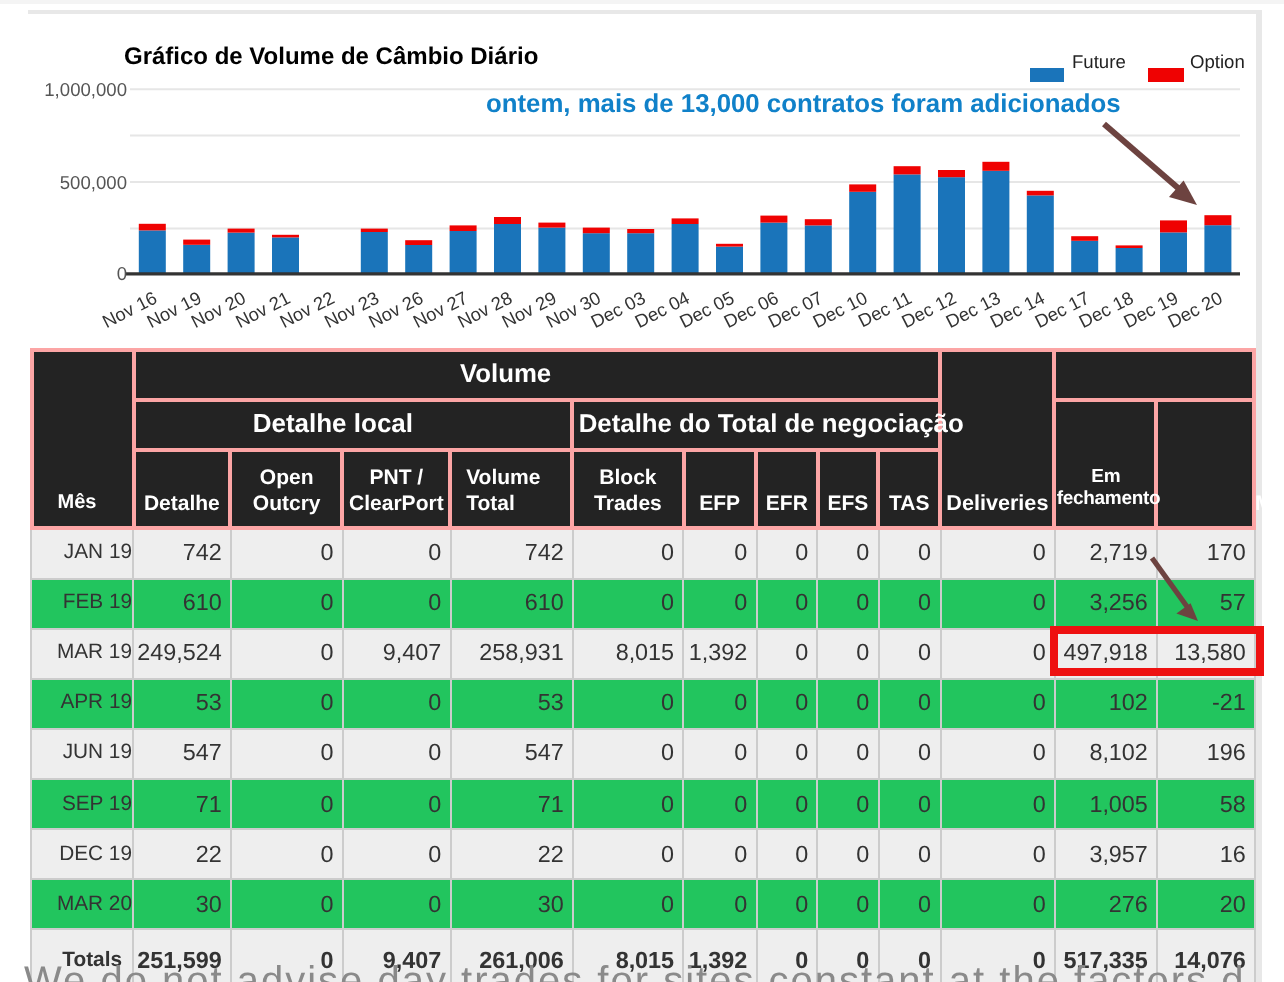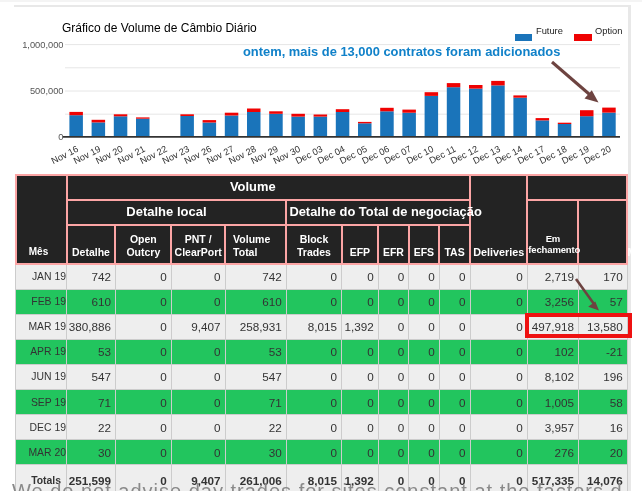--- a/index.html
+++ b/index.html
@@ -1,21 +1,21 @@
 <!DOCTYPE html>
 <html><head>
 <meta charset="utf-8">
 <style>
 * { margin:0; padding:0; box-sizing:border-box; }
 html,body { width:642px; height:491px; background:#fff; overflow:hidden; }
 body { position:relative; font-family:"Liberation Sans", sans-serif; }
 #topstrip { position:absolute; left:0; top:0; width:642px; height:2px; background:#f4f4f4; }
 #btop { position:absolute; left:14px; top:4.5px; width:617px; height:2.5px; background:#e8e8e8; }
 #bright { position:absolute; left:628px; top:4.5px; width:2.7px; height:487px; background:#e8e8e8; }
-#title { position:absolute; left:62px; top:20.5px; font-size:12px; font-weight:normal; color:#000; }
+#title { position:absolute; left:62px; top:20.5px; font-size:12px; font-weight:bold; color:#000; }
 #chart { position:absolute; left:0; top:0; width:642px; height:172px; }
 #chart text { font-family:"Liberation Sans", sans-serif; }
 .ylab { font-size:9.3px; fill:#555; }
 .xlab { font-size:9.2px; fill:#333; }
 #legFuture { position:absolute; left:515px; top:33.5px; width:17px; height:7px; background:#1a74ba; }
 #legOption { position:absolute; left:574px; top:33.5px; width:18px; height:7px; background:#ef0202; }
 .legtxt { position:absolute; top:26px; font-size:9.3px; color:#222; }
 #annot { position:absolute; left:243px; top:43.5px; font-size:12.9px; font-weight:bold; color:#1081c9; white-space:nowrap;text-align:right; }
 #tbl { position:absolute; left:14.5px; top:174px; border-collapse:collapse; table-layout:fixed; width:612px; }
 #tbl th { background:#232323; color:#fff; font-size:10.5px; font-weight:bold; border:2px solid #fca5a5; vertical-align:bottom; text-align:center; padding:0 0 5px 0; line-height:12.5px; }
@@ -193,21 +193,21 @@
         <td>0</td>
         <td>0</td>
         <td>0</td>
         <td>0</td>
         <td>0</td>
         <td>3,256</td>
         <td>57</td>
       </tr>
 <tr class="odd">
         <td class="mon">MAR 19</td>
-        <td>380,886</td>
+        <td>249,524</td>
         <td>0</td>
         <td>9,407</td>
         <td>258,931</td>
         <td>8,015</td>
         <td>1,392</td>
         <td>0</td>
         <td>0</td>
         <td>0</td>
         <td>0</td>
         <td>497,918</td>

